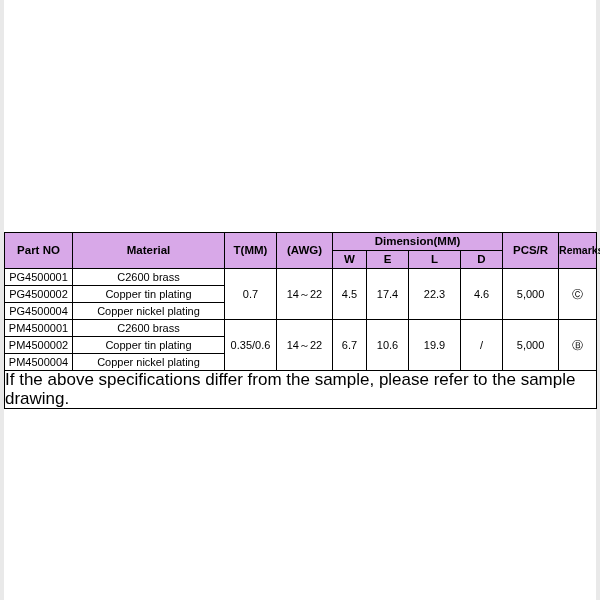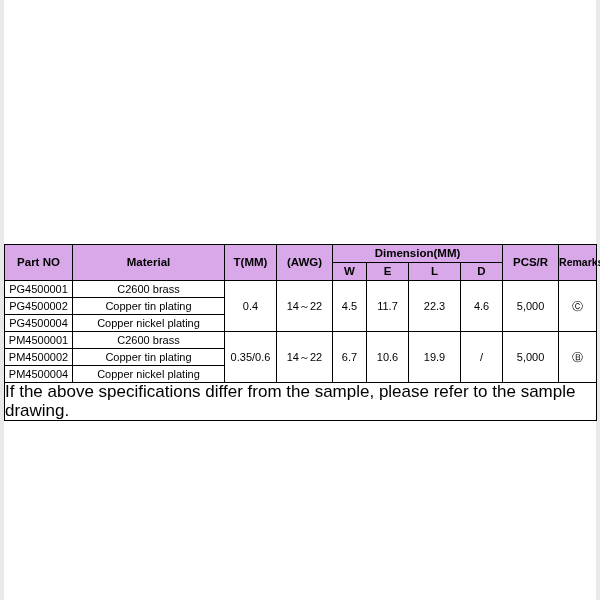--- a/index.html
+++ b/index.html
@@ -21,21 +21,21 @@
     width: 4px;
     height: 600px;
     background: #e9e9e9;
   }
   .band-left { left: 0; }
   .band-right { right: 0; }
 
   .sheet {
     position: absolute;
     left: 4px;
-    top: 244px;
+    top: 232px;
     width: 592px;
   }
 
   table.spec {
     border-collapse: collapse;
     width: 592px;
     table-layout: fixed;
     font-size: 11px;
     color: #000;
   }
@@ -130,24 +130,24 @@
         <th class="hdr">E</th>
         <th class="hdr">L</th>
         <th class="hdr">D</th>
       </tr>
     </thead>
     <tbody>
 
       <tr>
         <td class="cell part">PG4500001</td>
         <td class="cell material">C2600 brass</td>
-        <td class="cell center" rowspan="3">0.4</td>
+        <td class="cell center" rowspan="3">0.7</td>
         <td class="cell center" rowspan="3">14～22</td>
         <td class="cell center" rowspan="3">4.5</td>
-        <td class="cell center" rowspan="3">11.7</td>
+        <td class="cell center" rowspan="3">17.4</td>
         <td class="cell center" rowspan="3">22.3</td>
         <td class="cell center" rowspan="3">4.6</td>
         <td class="cell center" rowspan="3">5,000</td>
         <td class="cell center" rowspan="3">Ⓒ</td>
       </tr>
       <tr>
         <td class="cell part">PG4500002</td>
         <td class="cell material">Copper tin plating</td>
       </tr>
       <tr>

